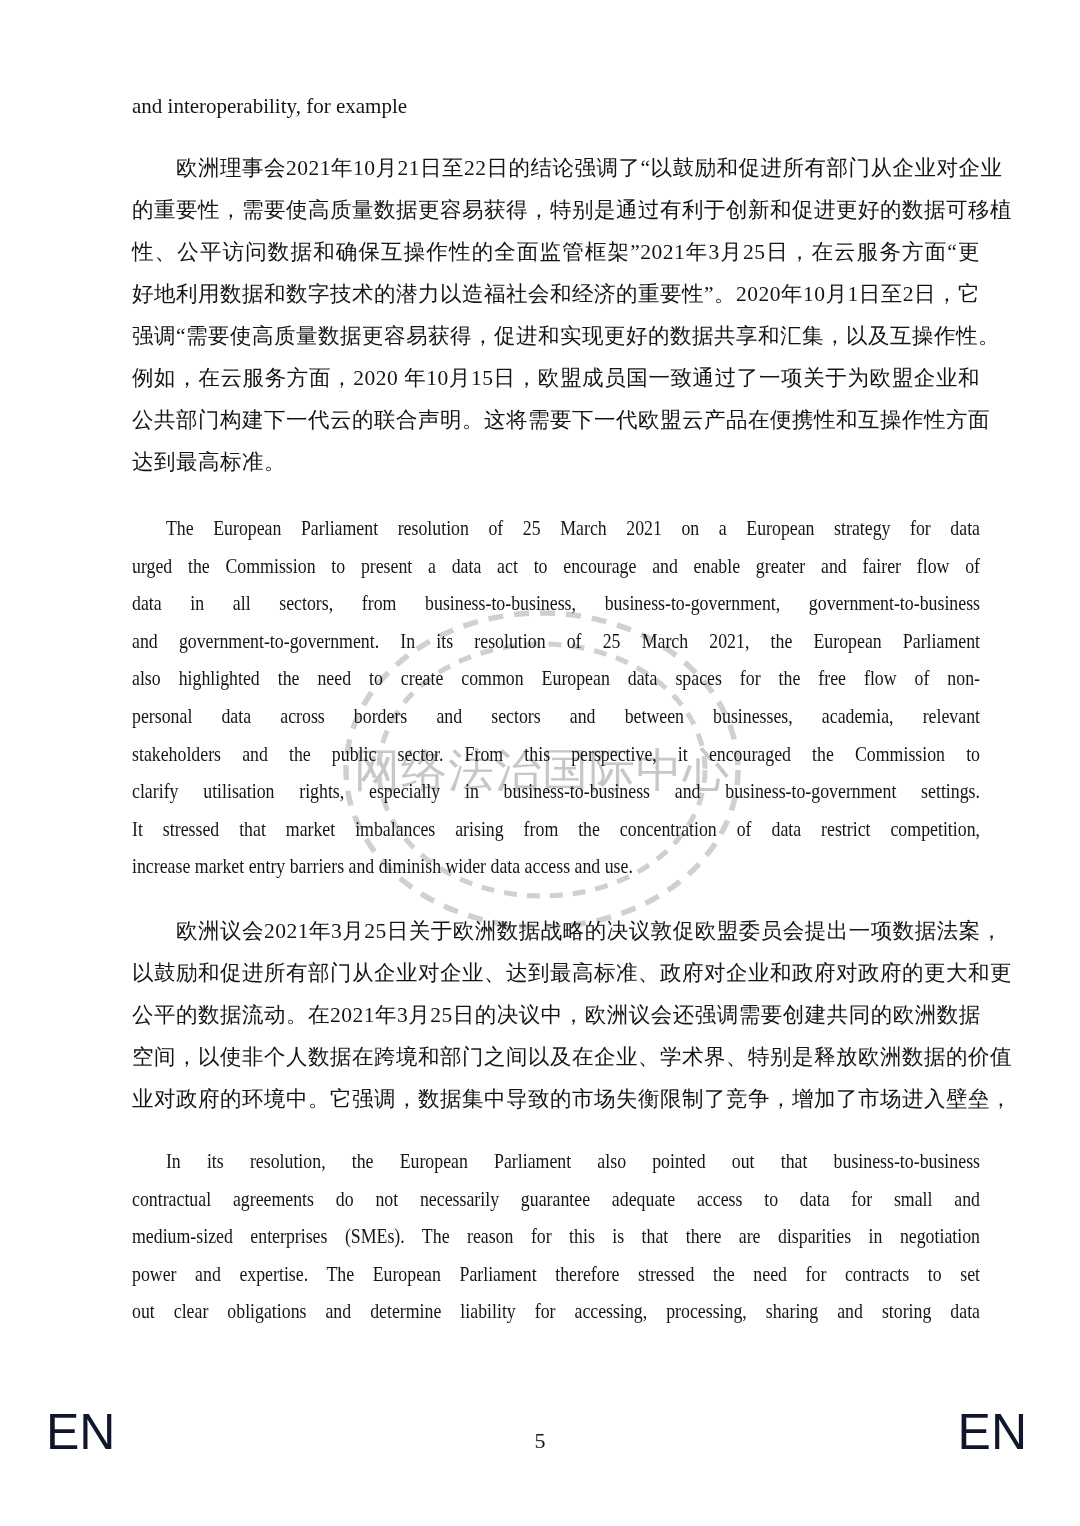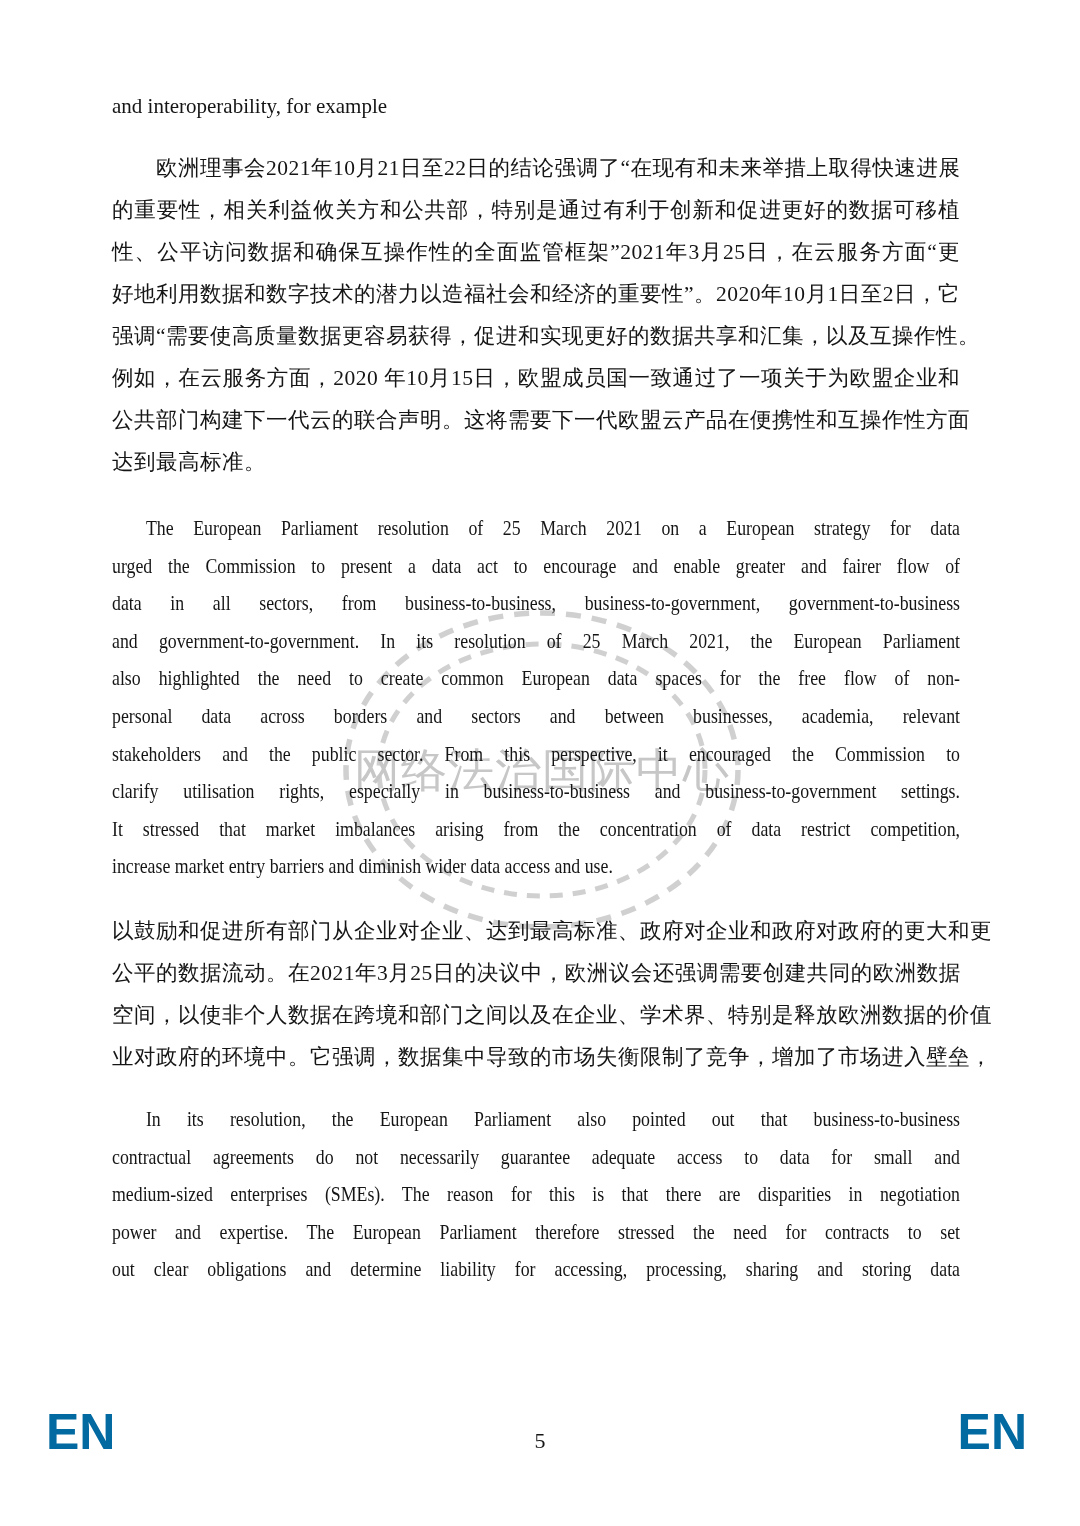--- a/index.html
+++ b/index.html
@@ -15,21 +15,21 @@
 
   
   .watermark {
     position:absolute; left:330px; top:583px;
     width:424px; height:374px;
     z-index:0;
   }
 
   
   .content {
-    position:absolute; left:112px; top:0;
+    position:absolute; left:132px; top:0;
     width:848px;
     z-index:1;
   }
   .continuation {
     padding-top:92px;
     font-size:21px; line-height:28px;
     text-align:left;
   }
   .para .tline { text-align:justify; text-align-last:justify; white-space:nowrap; }
   .para .tline.last { text-align-last:left; }
@@ -50,22 +50,22 @@
   .para.en .tline { transform:scaleX(0.848); transform-origin:0 50%; }
   .para.en .tline.first { padding-left:40px; }
 
   .para.p3 { margin-top:24px; }
   .para.p4 { margin-top:23px; }
 
   
   .footer-code {
     position:absolute; top:1407px;
     font-family:"Liberation Sans","DejaVu Sans",sans-serif;
-    font-weight:700; font-size:50px; line-height:50px;
-    color:#0369a1; z-index:2;
+    font-weight:400; font-size:50px; line-height:50px;
+    color:#0f172a; z-index:2;
   }
   .footer-code.left  { left:46px; }
   .footer-code.right { right:53px; }
   .page-number {
     position:absolute; top:1428px; left:0; width:100%;
     text-align:center;
     font-size:22px; line-height:26px;
     color:#151515; z-index:2;
   }
 </style>
@@ -77,22 +77,22 @@
   <svg class="watermark" viewBox="0 0 424 374" aria-hidden="true">
     <ellipse cx="212" cy="187" rx="196" ry="157" fill="none" stroke="#c4c4c4" stroke-width="5.5" stroke-dasharray="15 11" opacity="0.8"></ellipse>
     <ellipse cx="212" cy="187" rx="163" ry="126" fill="none" stroke="#c4c4c4" stroke-width="5" stroke-dasharray="13 10" opacity="0.8"></ellipse>
     <text x="212" y="203" text-anchor="middle" font-size="46" letter-spacing="1" font-family="Liberation Serif, DejaVu Serif, serif" fill="#c7c7c7">网络法治国际中心</text>
   </svg>
 
   <div class="content">
     <div class="continuation">and interoperability, for example</div>
 
     <div class="para zh p1">
-        <div class="tline first">欧洲理事会2021年10月21日至22日的结论强调了“在现有和未来举措上取得快速进展</div>
-        <div class="tline">的重要性，相关利益攸关方和公共部，特别是通过有利于创新和促进更好的数据可移植</div>
+        <div class="tline first">欧洲理事会2021年10月21日至22日的结论强调了“以鼓励和促进所有部门从企业对企业</div>
+        <div class="tline">的重要性，需要使高质量数据更容易获得，特别是通过有利于创新和促进更好的数据可移植</div>
         <div class="tline">性、公平访问数据和确保互操作性的全面监管框架”2021年3月25日，在云服务方面“更</div>
         <div class="tline">好地利用数据和数字技术的潜力以造福社会和经济的重要性”。2020年10月1日至2日，它</div>
         <div class="tline">强调“需要使高质量数据更容易获得，促进和实现更好的数据共享和汇集，以及互操作性。</div>
         <div class="tline">例如，在云服务方面，2020 年10月15日，欧盟成员国一致通过了一项关于为欧盟企业和</div>
         <div class="tline">公共部门构建下一代云的联合声明。这将需要下一代欧盟云产品在便携性和互操作性方面</div>
         <div class="tline last">达到最高标准。</div>
       </div>
 
     <div class="para en p2">
         <div class="tline first">The European Parliament resolution of 25 March 2021 on a European strategy for data</div>
@@ -101,20 +101,21 @@
         <div class="tline">and government-to-government. In its resolution of 25 March 2021, the European Parliament</div>
         <div class="tline">also highlighted the need to create common European data spaces for the free flow of non-</div>
         <div class="tline">personal data across borders and sectors and between businesses, academia, relevant</div>
         <div class="tline">stakeholders and the public sector. From this perspective, it encouraged the Commission to</div>
         <div class="tline">clarify utilisation rights, especially in business-to-business and business-to-government settings.</div>
         <div class="tline">It stressed that market imbalances arising from the concentration of data restrict competition,</div>
         <div class="tline last">increase market entry barriers and diminish wider data access and use.</div>
       </div>
 
     <div class="para zh p3">
+        <div class="tline first">欧洲议会2021年3月25日关于欧洲数据战略的决议敦促欧盟委员会提出一项数据法案，</div>
         <div class="tline">以鼓励和促进所有部门从企业对企业、达到最高标准、政府对企业和政府对政府的更大和更</div>
         <div class="tline">公平的数据流动。在2021年3月25日的决议中，欧洲议会还强调需要创建共同的欧洲数据</div>
         <div class="tline">空间，以使非个人数据在跨境和部门之间以及在企业、学术界、特别是释放欧洲数据的价值</div>
         <div class="tline">业对政府的环境中。它强调，数据集中导致的市场失衡限制了竞争，增加了市场进入壁垒，</div>
       </div>
 
     <div class="para en p4 justify-last">
         <div class="tline first">In its resolution, the European Parliament also pointed out that business-to-business</div>
         <div class="tline">contractual agreements do not necessarily guarantee adequate access to data for small and</div>
         <div class="tline">medium-sized enterprises (SMEs). The reason for this is that there are disparities in negotiation</div>

